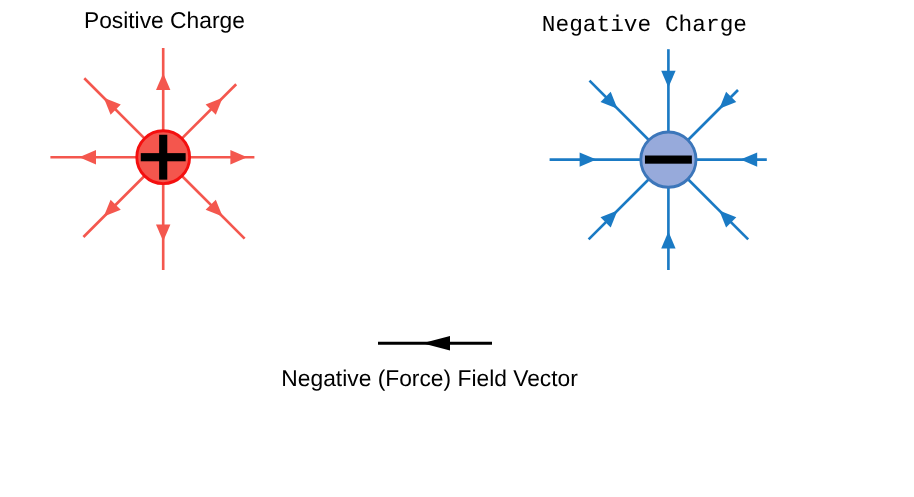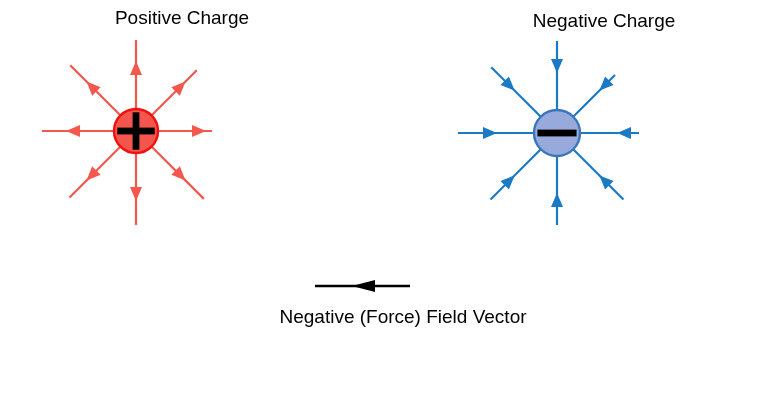--- a/index.html
+++ b/index.html
@@ -1,21 +1,21 @@
 <!DOCTYPE html>
 <html><head>
 <meta charset="utf-8">
 <style>
   html,body{margin:0;padding:0;background:#ffffff;}
   .canvas{position:relative;width:762px;height:414px;background:#ffffff;overflow:hidden;
           font-family:"Liberation Sans",sans-serif;}
   .fig-label{position:absolute;transform:translateX(-50%);font-size:19px;line-height:1.2;
-             color:#000;white-space:nowrap;margin-left:45px;}
+             color:#000;white-space:nowrap;}
   #positive-label{left:137px;top:7px;}
-  #negative-label{left:559px;top:10px;}
+  #negative-label{left:537px;top:10px;font-family:Liberation Mono, monospace;}
   #legend-label{left:358px;top:306px;}
   #fig{position:absolute;left:0;top:0;}
 </style>
 </head>
 <body>
 
 <div class="canvas">
   <svg id="fig" width="762" height="414" viewBox="0 0 762 414">
       <g>
         <line x1="154" y1="131" x2="212" y2="131" stroke="#f4574e" stroke-width="2.2"></line>

